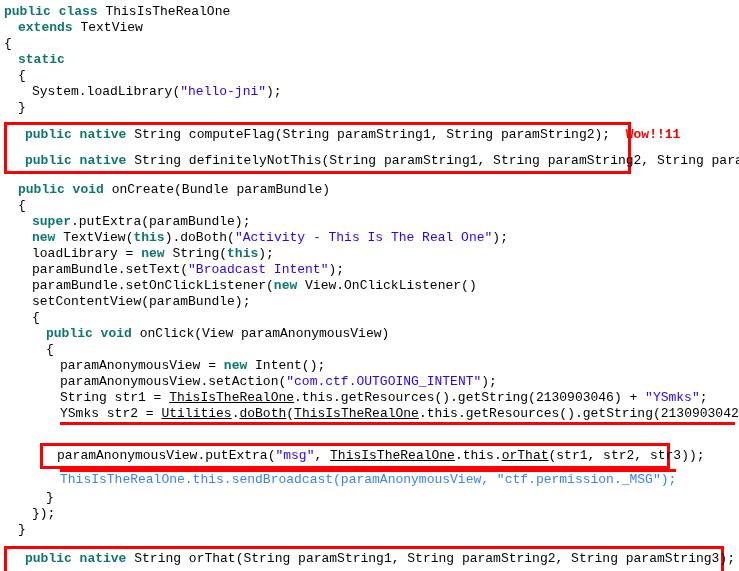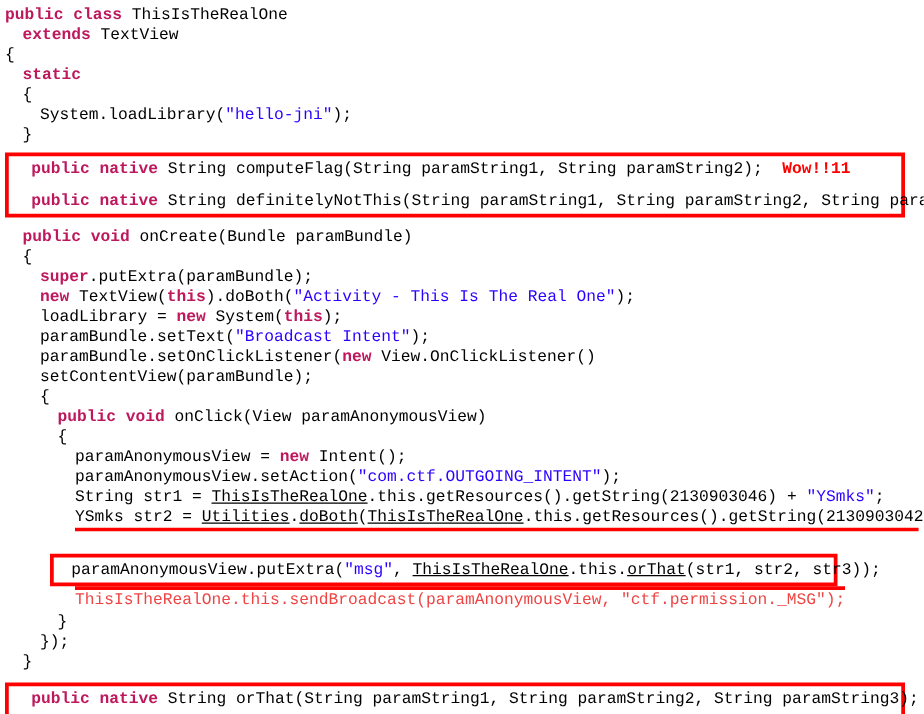--- a/index.html
+++ b/index.html
@@ -6,21 +6,21 @@
   body {
     background: #ffffff;
     font-family: Consolas, "Courier New", monospace;
     font-size: 13px;
     line-height: 16px;
     padding: 4px;
     white-space: nowrap;
     width: 739px;
   }
   .line { display: block; }
-  .kwred { color: #be185d; font-weight: bold; }
+  .kwred { color: #0f766e; font-weight: bold; }
   .ident { color: #000000; }
   .str { color: #2a00ff; }
   .ul { text-decoration: underline; }
   .highlight-box {
     border: 3px solid #ff0000;
     display: inline-block;
     padding: 2px 4px;
     margin: 2px 0;
   }
   .annot { color: #ff0000; font-weight: bold; }
@@ -43,50 +43,50 @@
 <span class="ident">TextView</span></span>
 <span class="line">{</span>
 
 <span class="line i1"><span class="kwred">static</span></span>
 <span class="line i1">{</span>
 <span class="line i2"><span>System.loadLibrary(</span><span class="str">"hello-jni"</span><span>);</span></span>
 <span class="line i1">}</span>
 
 <div style="height:4px"></div>
 
-<div class="highlight-box" style="width:720px">
+<div class="highlight-box" style="width:627px">
 <span class="line i1"><span class="kwred">public native</span> <span class="ident">String</span> <span>computeFlag(String paramString1, String paramString2);</span>&nbsp;&nbsp;<span class="annot">Wow!!11</span></span>
 <div style="height:10px"></div>
 <span class="line i1"><span class="kwred">public native</span> <span class="ident">String</span> <span>definitelyNotThis(String paramString1, String paramString2, String paramString3);</span></span>
 </div>
 
 <div style="height:6px"></div>
 
 <span class="line i1"><span class="kwred">public void</span> <span>onCreate(Bundle paramBundle)</span></span>
 <span class="line i1">{</span>
 <span class="line i2"><span class="kwred">super</span><span>.putExtra(paramBundle);</span></span>
 <span class="line i2"><span class="kwred">new</span> <span>TextView(</span><span class="kwred">this</span><span>).doBoth(</span><span class="str">"Activity - This Is The Real One"</span><span>);</span></span>
-<span class="line i2"><span>loadLibrary = </span><span class="kwred">new</span> <span>System(</span><span class="kwred">this</span><span>);</span></span>
+<span class="line i2"><span>loadLibrary = </span><span class="kwred">new</span> <span>String(</span><span class="kwred">this</span><span>);</span></span>
 <span class="line i2"><span>paramBundle.setText(</span><span class="str">"Broadcast Intent"</span><span>);</span></span>
 <span class="line i2"><span>paramBundle.setOnClickListener(</span><span class="kwred">new</span><span> View.OnClickListener()</span></span>
 <span class="line i2">setContentView(paramBundle);</span>
 <span class="line i2">{</span>
 <span class="line i3"><span class="kwred">public void</span> <span>onClick(View paramAnonymousView)</span></span>
 <span class="line i3">{</span>
 <span class="line i4"><span>paramAnonymousView = </span><span class="kwred">new</span> <span>Intent();</span></span>
 <span class="line i4"><span>paramAnonymousView.setAction(</span><span class="str">"com.ctf.OUTGOING_INTENT"</span><span>);</span></span>
 <span class="line i4"><span>String str1 = </span><span class="ul">ThisIsTheRealOne</span><span>.this.getResources().getString(2130903046) + </span><span class="str">"YSmks"</span><span>;</span></span>
 <span class="line i4"><span>YSmks str2 = </span><span class="ul">Utilities</span><span>.</span><span class="ul">doBoth</span><span>(</span><span class="ul">ThisIsTheRealOne</span><span>.this.getResources().getString(2130903042));</span></span>
 <span class="line i4" style="overflow:hidden;position:relative"><span style="position:relative; border-top:3px solid #ff0000; display:inline-block; width:100%;"><span style="visibility:hidden">String str3 = Utilities.doBoth(getClass().getName());</span></span></span>
 
 <div class="highlight-box" style="margin-left:36px; width:630px">
 <span class="line" style="padding-left:10px"><span>paramAnonymousView.putExtra(</span><span class="str">"msg"</span><span>, </span><span class="ul">ThisIsTheRealOne</span><span>.this.</span><span class="ul">orThat</span><span>(str1, str2, str3));</span></span>
 </div>
 
-<span class="line i4" style="color:#ef4444; text-decoration:line-through; position:relative; top:-2px"><span style="border-top:3px solid #ff0000; display:inline-block">ThisIsTheRealOne.this.sendBroadcast(paramAnonymousView, "ctf.permission._MSG");</span></span>
+<span class="line i4" style="color:#3b82f6; text-decoration:line-through; position:relative; top:-2px"><span style="border-top:3px solid #ff0000; display:inline-block">ThisIsTheRealOne.this.sendBroadcast(paramAnonymousView, "ctf.permission._MSG");</span></span>
 <span class="line i3">}</span>
 <span class="line i2">});</span>
 <span class="line i1">}</span>
 
 <div style="height:6px"></div>
 
 <div class="highlight-box" style="width:720px">
 <span class="line i1"><span class="kwred">public native</span> <span>String</span> <span>orThat(String paramString1, String paramString2, String paramString3);</span></span>
 <div style="height:10px"></div>
 

